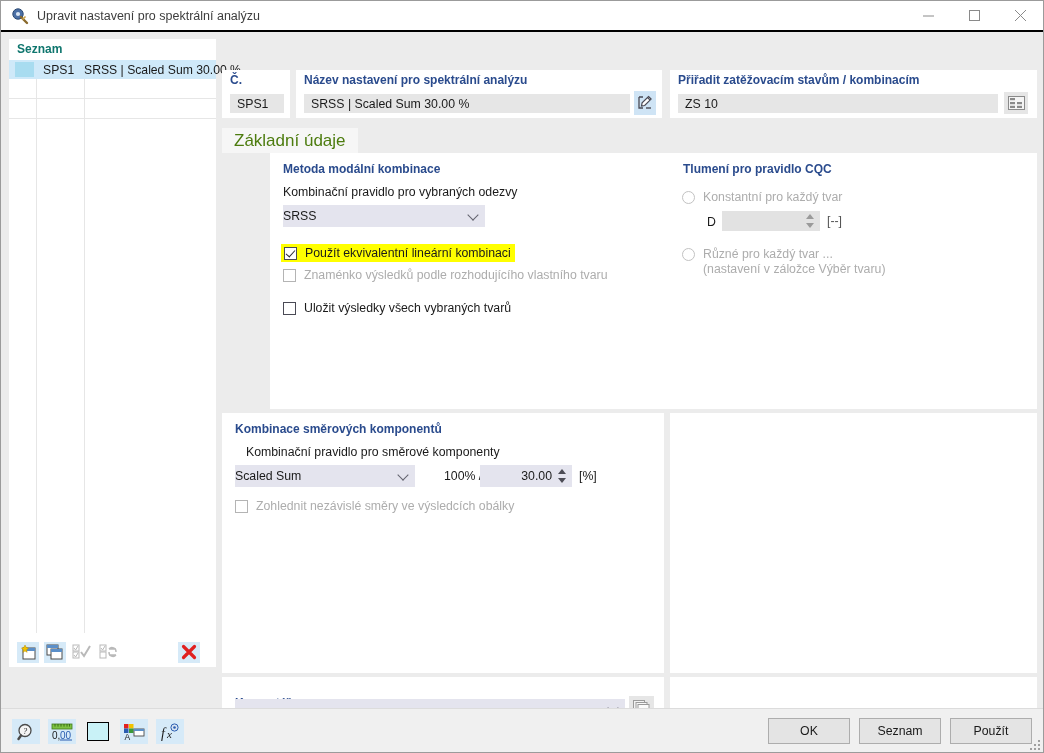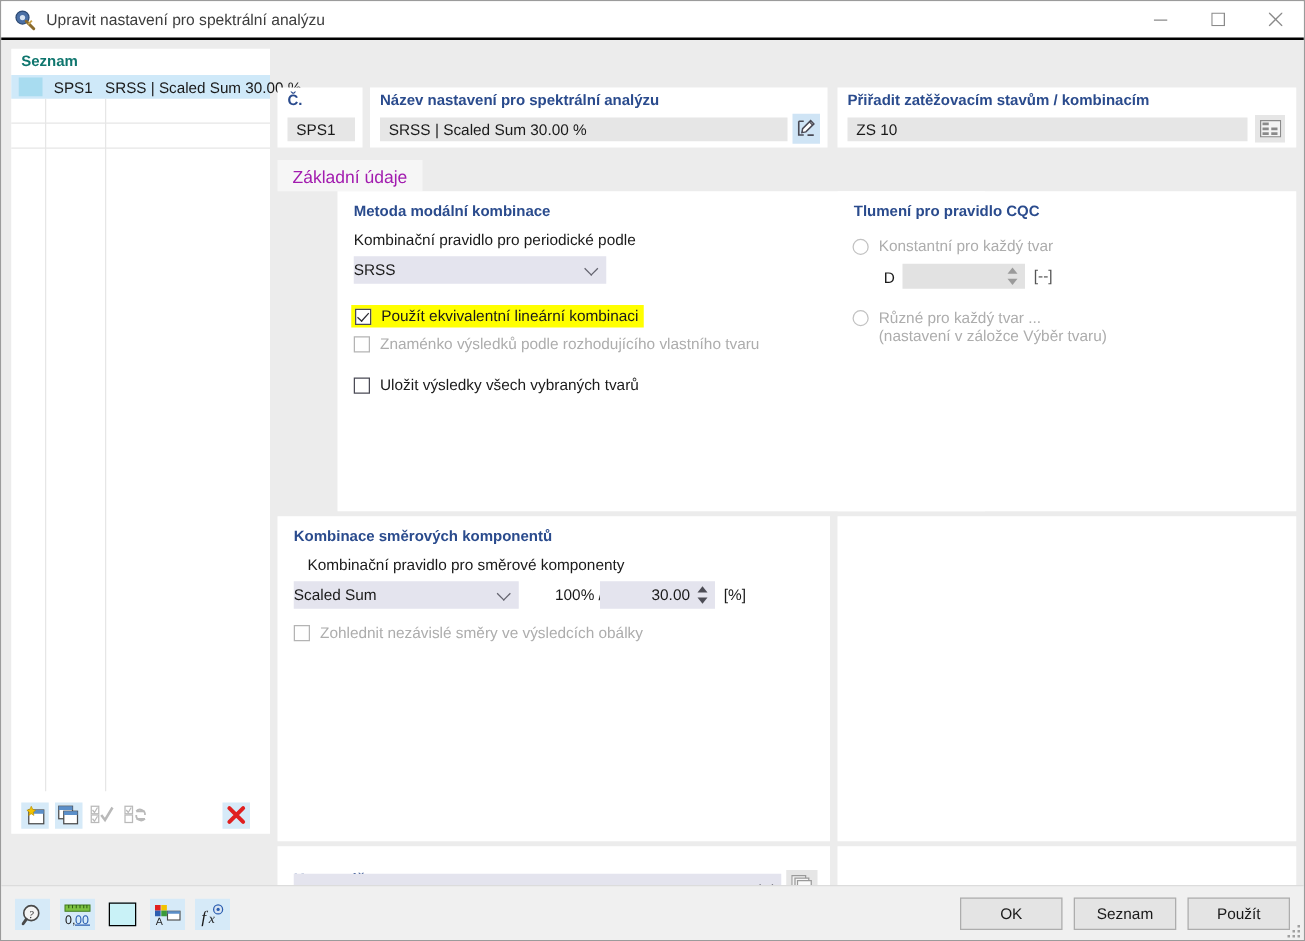--- a/index.html
+++ b/index.html
@@ -99,21 +99,21 @@
   
   .tabstrip {
     position: absolute; left: 221px; top: 96px; width: 815px; height: 25px;
     background: #ececec;
   }
   .tab {
     position: absolute; left: 0; top: 0;
     height: 25px; padding: 0 12px;
     background: #f6f6f6;
     display: flex; align-items: center;
-    font-size: 14px; color: #a21caf;
+    font-size: 17px; color: #4d7c0f;
   }
 
   
   #grp-left-top { left: 221px; top: 121px; width: 518px; height: 256px; margin-left: 48px; }
   #grp-right-top { left: 669px; top: 121px; width: 367px; height: 256px; }
   #grp-left-mid { left: 221px; top: 381px; width: 442px; height: 260px; }
   #grp-right-mid { left: 669px; top: 381px; width: 367px; height: 260px; }
   #grp-left-bot { left: 221px; top: 645px; width: 442px; height: 44px; }
   #grp-right-bot { left: 669px; top: 645px; width: 367px; height: 44px; }
 
@@ -347,21 +347,21 @@
         </svg>
       </div>
     </div>
 
     <div class="tabstrip">
       <div class="tab">Základní údaje</div>
     </div>
 
     <div class="panel" id="grp-left-top">
       <div class="grp-title">Metoda modální kombinace</div>
-      <div class="sub-label" style="padding-top:9px;">Kombinační pravidlo pro periodické podle</div>
+      <div class="sub-label" style="padding-top:9px;">Kombinační pravidlo pro vybraných odezvy</div>
       <div class="combo" style="left:13px; top:52px; width:202px; height:22px;">
         <span>SRSS</span>
         <span class="chev"></span>
       </div>
 
       <div class="cbrow" style="left:11px; top:91px;">
         <div class="hl" style="display:flex; align-items:center;">
           <div class="cbox checked"></div>
           <div class="cblabel">Použít ekvivalentní lineární kombinaci</div>
         </div>

